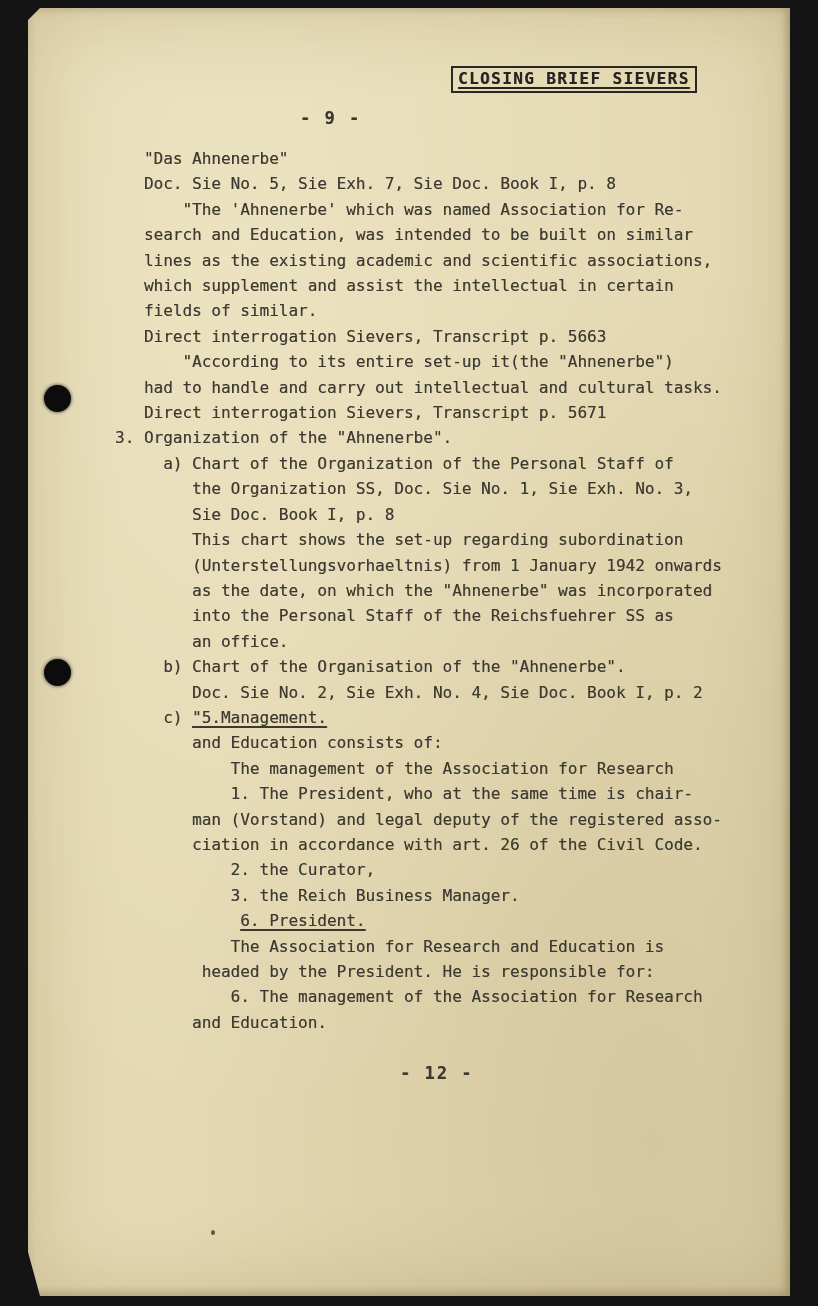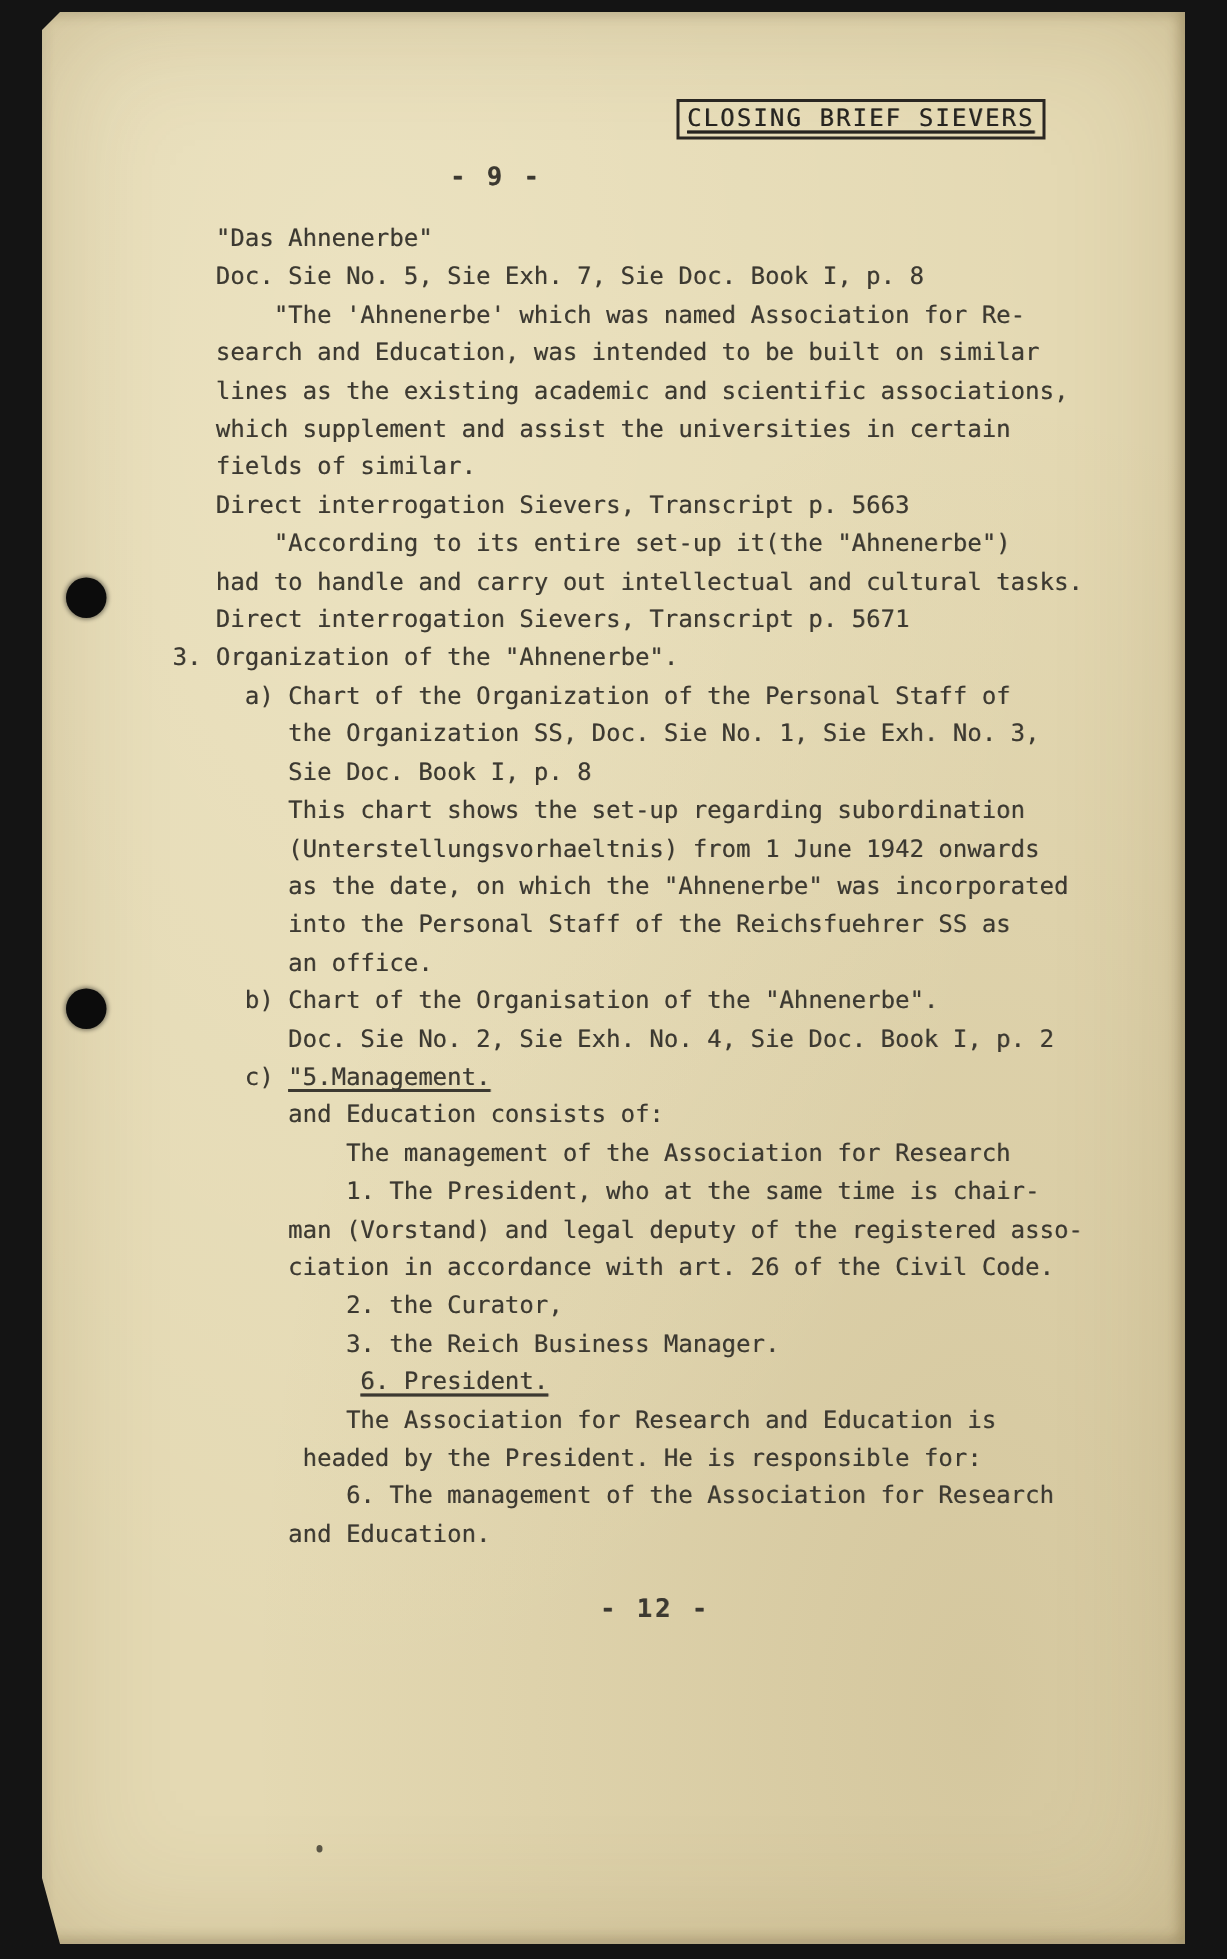--- a/index.html
+++ b/index.html
@@ -20,21 +20,21 @@
       var(--paper, #e4d9b3);
     box-shadow:
       inset 0 0 85px rgba(112,86,32,.22),
       inset -3px 0 10px rgba(70,50,15,.28),
       inset 2px 0 6px rgba(255,250,230,.45),
       inset 0 -3px 9px rgba(70,50,15,.18);
   }
 
   .stamp {
     position:absolute; left:423px; top:58px;
-    font-size:16px; font-weight:normal; letter-spacing:1.4px;
+    font-size:16px; font-weight:bold; letter-spacing:1.4px;
     color:#262420;
     border:2px solid #2a2722;
     padding:1px 5px 3px 5px;
     text-decoration: underline;
     text-underline-offset:3px;
     text-decoration-thickness:1.5px;
     text-shadow:0.4px 0 0 rgba(38,36,32,.6);
   }
 
   .pagenum {
@@ -98,32 +98,32 @@
     <div class="stamp">CLOSING BRIEF SIEVERS</div>
 
     <div class="pagenum top">- 9 -</div>
 
     <div class="doc-body">
         <div class="line"><span>   "Das Ahnenerbe"</span></div>
         <div class="line"><span>   Doc. Sie No. 5, Sie Exh. 7, Sie Doc. Book I, p. 8</span></div>
         <div class="line"><span>       "The 'Ahnenerbe' which was named Association for Re-</span></div>
         <div class="line"><span>   search and Education, was intended to be built on similar</span></div>
         <div class="line"><span>   lines as the existing academic and scientific associations,</span></div>
-        <div class="line"><span>   which supplement and assist the universities in certain</span></div>
+        <div class="line"><span>   which supplement and assist the intellectual in certain</span></div>
         <div class="line"><span>   fields of similar.</span></div>
         <div class="line"><span>   Direct interrogation Sievers, Transcript p. 5663</span></div>
         <div class="line"><span>       "According to its entire set-up it(the "Ahnenerbe")</span></div>
         <div class="line"><span>   had to handle and carry out intellectual and cultural tasks.</span></div>
         <div class="line"><span>   Direct interrogation Sievers, Transcript p. 5671</span></div>
         <div class="line"><span>3. Organization of the "Ahnenerbe".</span></div>
         <div class="line"><span>     a) Chart of the Organization of the Personal Staff of</span></div>
         <div class="line"><span>        the Organization SS, Doc. Sie No. 1, Sie Exh. No. 3,</span></div>
         <div class="line"><span>        Sie Doc. Book I, p. 8</span></div>
         <div class="line"><span>        This chart shows the set-up regarding subordination</span></div>
-        <div class="line"><span>        (Unterstellungsvorhaeltnis) from 1 June 1942 onwards</span></div>
+        <div class="line"><span>        (Unterstellungsvorhaeltnis) from 1 January 1942 onwards</span></div>
         <div class="line"><span>        as the date, on which the "Ahnenerbe" was incorporated</span></div>
         <div class="line"><span>        into the Personal Staff of the Reichsfuehrer SS as</span></div>
         <div class="line"><span>        an office.</span></div>
         <div class="line"><span>     b) Chart of the Organisation of the "Ahnenerbe".</span></div>
         <div class="line"><span>        Doc. Sie No. 2, Sie Exh. No. 4, Sie Doc. Book I, p. 2</span></div>
         <div class="line"><span>     c) </span><span class="u">"5.Management.</span></div>
         <div class="line"><span>        and Education consists of:</span></div>
         <div class="line"><span>            The management of the Association for Research</span></div>
         <div class="line"><span>            1. The President, who at the same time is chair-</span></div>
         <div class="line"><span>        man (Vorstand) and legal deputy of the registered asso-</span></div>

